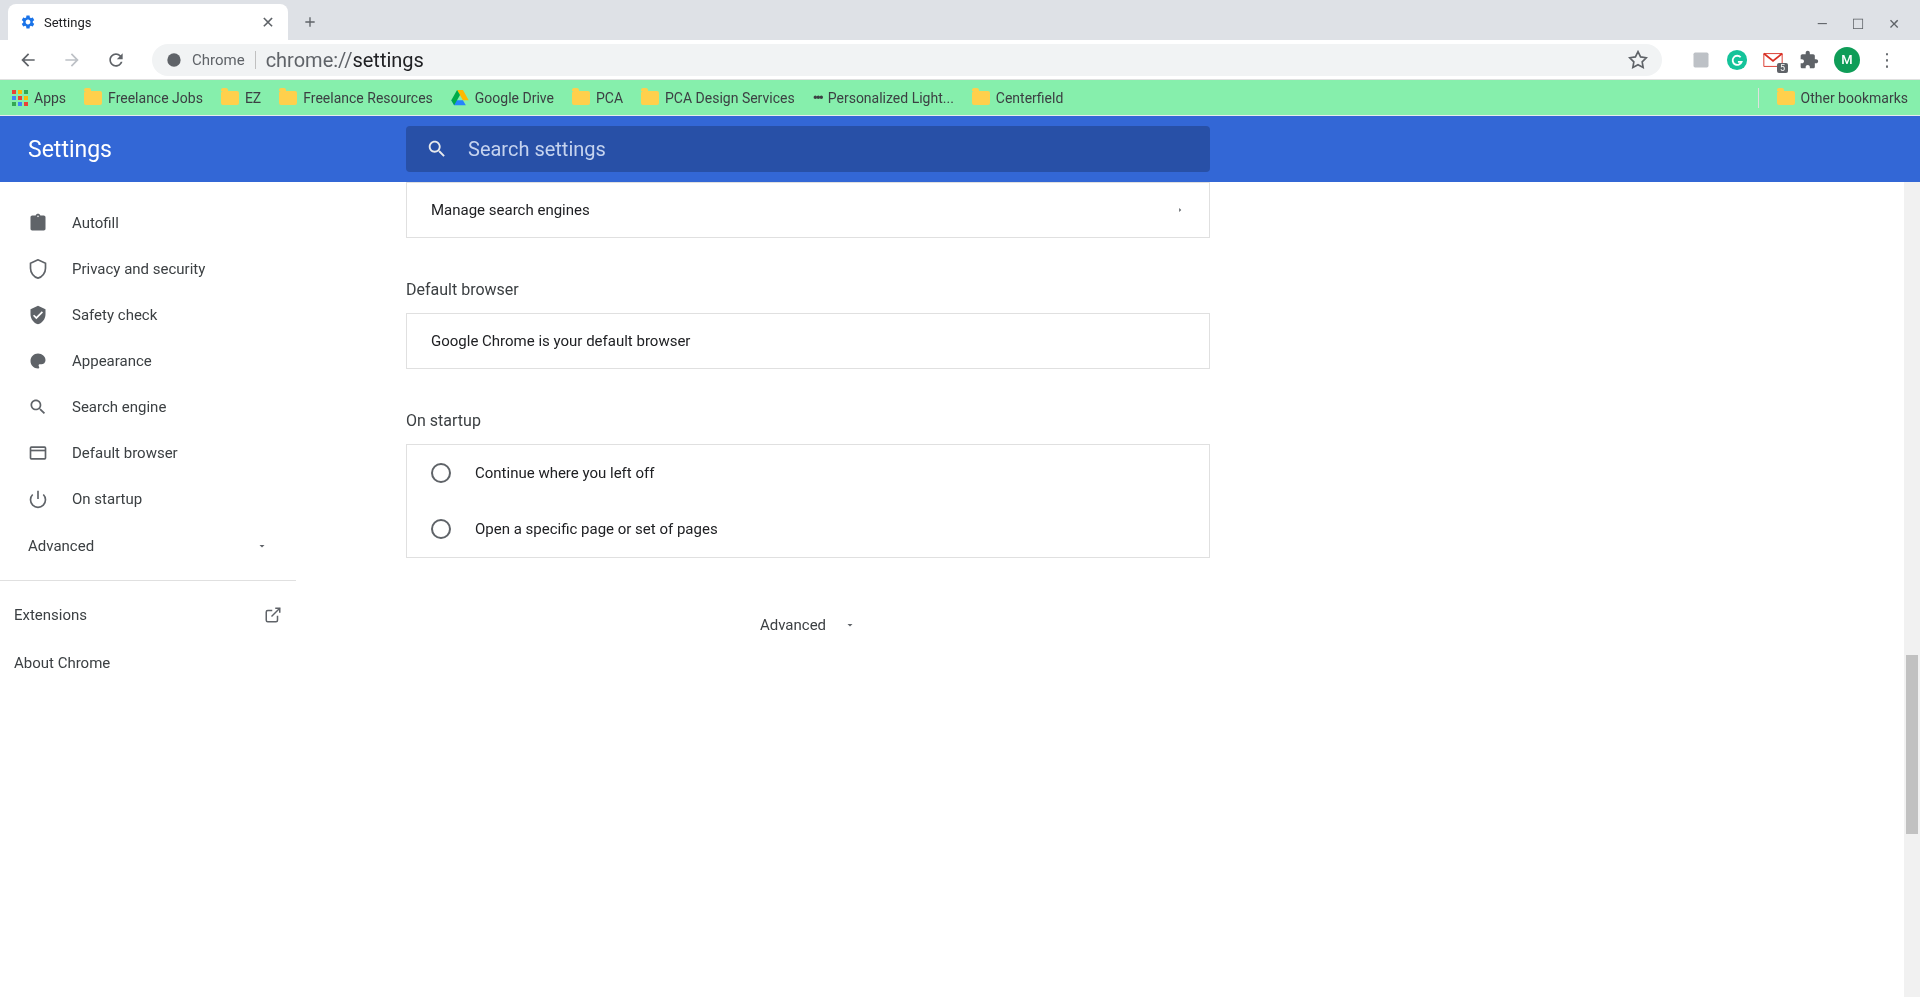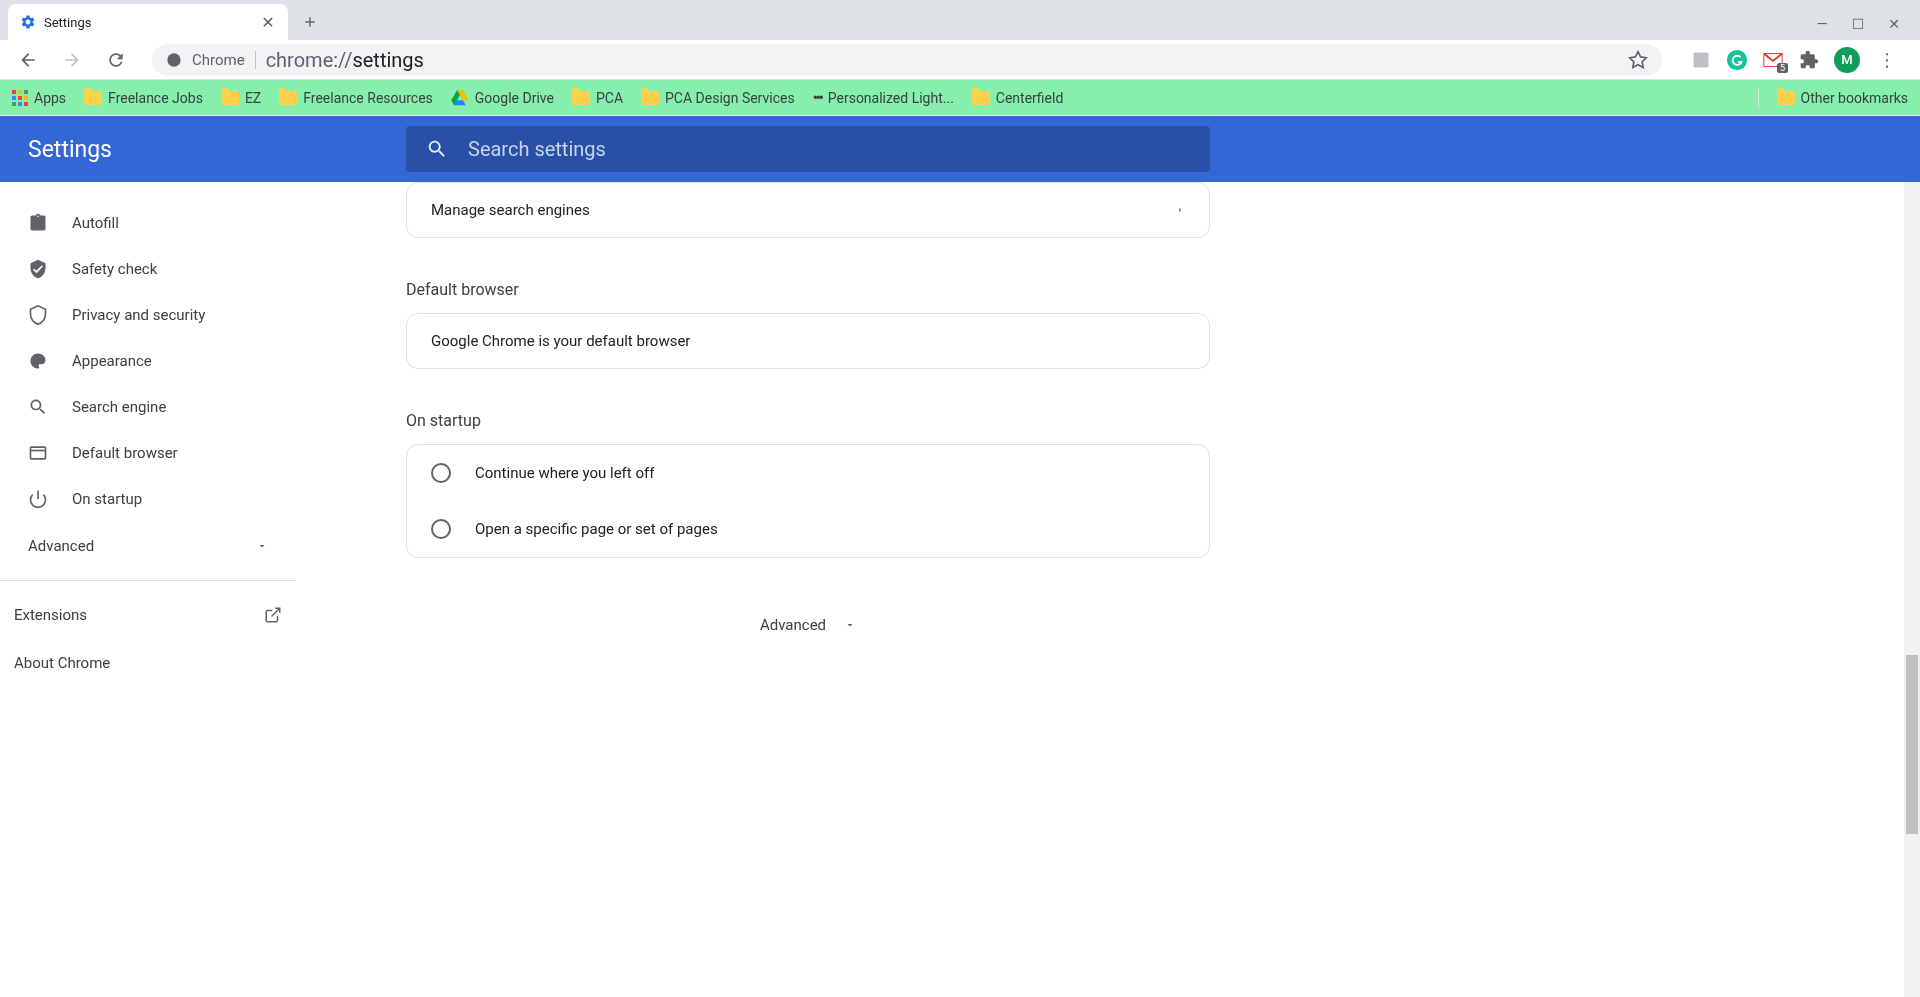--- a/index.html
+++ b/index.html
@@ -52,21 +52,21 @@
 .settings-body { display: flex; height: calc(100vh - 182px); background: #fff; position: relative; }
 .sidebar { width: 296px; padding-top: 18px; border-right: none; }
 .side-item { display: flex; align-items: center; height: 46px; padding-left: 28px; gap: 24px; cursor: pointer; color: #3c4043; font-size: 15px; }
 .side-icon { width: 20px; height: 20px; color: #5f6368; display: flex; align-items: center; justify-content: center; }
 .advanced-toggle { display: flex; align-items: center; justify-content: space-between; height: 48px; padding: 0 28px; cursor: pointer; color: #3c4043; font-size: 15px; }
 .side-divider { height: 1px; background: #e0e0e0; margin: 10px 0; }
 .side-link { display: flex; align-items: center; justify-content: space-between; height: 48px; padding: 0 14px; cursor: pointer; color: #3c4043; font-size: 15px; }
 
 .main { flex: 1; overflow-y: auto; padding: 0 0 40px 0; background: #fff; }
 .main-inner { width: 804px; margin-left: 110px; }
-.card { background: #fff; border: 1px solid #e0e0e0; border-radius: 12px; margin-bottom: 28px; }
+.card { background: #fff; border: 1px solid #e0e0e0; border-radius: 0; margin-bottom: 28px; }
 .card-row { display: flex; align-items: center; justify-content: space-between; padding: 18px 24px; cursor: pointer; color: #202124; font-size: 15px; }
 .section-title { color: #3c4043; font-size: 16px; padding: 14px 4px 14px 0; }
 .radio-row { display: flex; align-items: center; gap: 24px; padding: 18px 24px; color: #202124; font-size: 15px; cursor: pointer; }
 .radio { width: 20px; height: 20px; border: 2px solid #5f6368; border-radius: 50%; position: relative; flex-shrink: 0; }
 .radio.checked { border-color: #1a73e8; }
 .radio.checked::after { content: ''; position: absolute; top: 3px; left: 3px; width: 10px; height: 10px; background: #1a73e8; border-radius: 50%; }
 .adv-toggle-main { display: flex; align-items: center; justify-content: center; gap: 18px; padding: 30px 0; color: #3c4043; font-size: 15px; cursor: pointer; }
 
 .scrollbar-track { position: absolute; right: 0; top: 0; width: 16px; height: 100%; background: #f1f1f1; }
 .scrollbar-thumb { position: absolute; right: 2px; width: 12px; background: #c1c1c1; border-radius: 0; }
@@ -228,33 +228,33 @@
     <div class="side-item">
         <span class="side-icon">
           <svg width="20" height="20" viewBox="0 0 24 24" fill="#5f6368">
             <path d="M19 3h-4.18C14.4 1.84 13.3 1 12 1c-1.3 0-2.4.84-2.82 2H5c-1.1 0-2 .9-2 2v14c0 1.1.9 2 2 2h14c1.1 0 2-.9 2-2V5c0-1.1-.9-2-2-2zm-7 0c.55 0 1 .45 1 1s-.45 1-1 1-1-.45-1-1 .45-1 1-1z"></path>
           </svg>
         </span>
         <span>Autofill</span>
       </div>
     <div class="side-item">
         <span class="side-icon">
+          <svg width="20" height="20" viewBox="0 0 24 24" fill="none" stroke="#5f6368" stroke-width="2">
+            <path d="M12 1L3 5v6c0 5.55 3.84 10.74 9 12 5.16-1.26 9-6.45 9-12V5l-9-4z"></path>
+          </svg>
+        </span>
+        <span>Privacy and security</span>
+      </div>
+    <div class="side-item">
+        <span class="side-icon">
           <svg width="20" height="20" viewBox="0 0 24 24" fill="#5f6368">
             <path d="M12 1L3 5v6c0 5.55 3.84 10.74 9 12 5.16-1.26 9-6.45 9-12V5l-9-4zm-2 16l-4-4 1.41-1.41L10 14.17l6.59-6.59L18 9l-8 8z"></path>
           </svg>
         </span>
         <span>Safety check</span>
-      </div>
-    <div class="side-item">
-        <span class="side-icon">
-          <svg width="20" height="20" viewBox="0 0 24 24" fill="none" stroke="#5f6368" stroke-width="2">
-            <path d="M12 1L3 5v6c0 5.55 3.84 10.74 9 12 5.16-1.26 9-6.45 9-12V5l-9-4z"></path>
-          </svg>
-        </span>
-        <span>Privacy and security</span>
       </div>
     <div class="side-item">
         <span class="side-icon">
           <svg width="20" height="20" viewBox="0 0 24 24" fill="#5f6368">
             <path d="M12 3c-4.97 0-9 4.03-9 9s4.03 9 9 9c.83 0 1.5-.67 1.5-1.5 0-.39-.15-.74-.39-1.01-.23-.26-.38-.61-.38-.99 0-.83.67-1.5 1.5-1.5H16c2.76 0 5-2.24 5-5 0-4.42-4.03-8-9-8z"></path>
           </svg>
         </span>
         <span>Appearance</span>
       </div>
     <div class="side-item">

